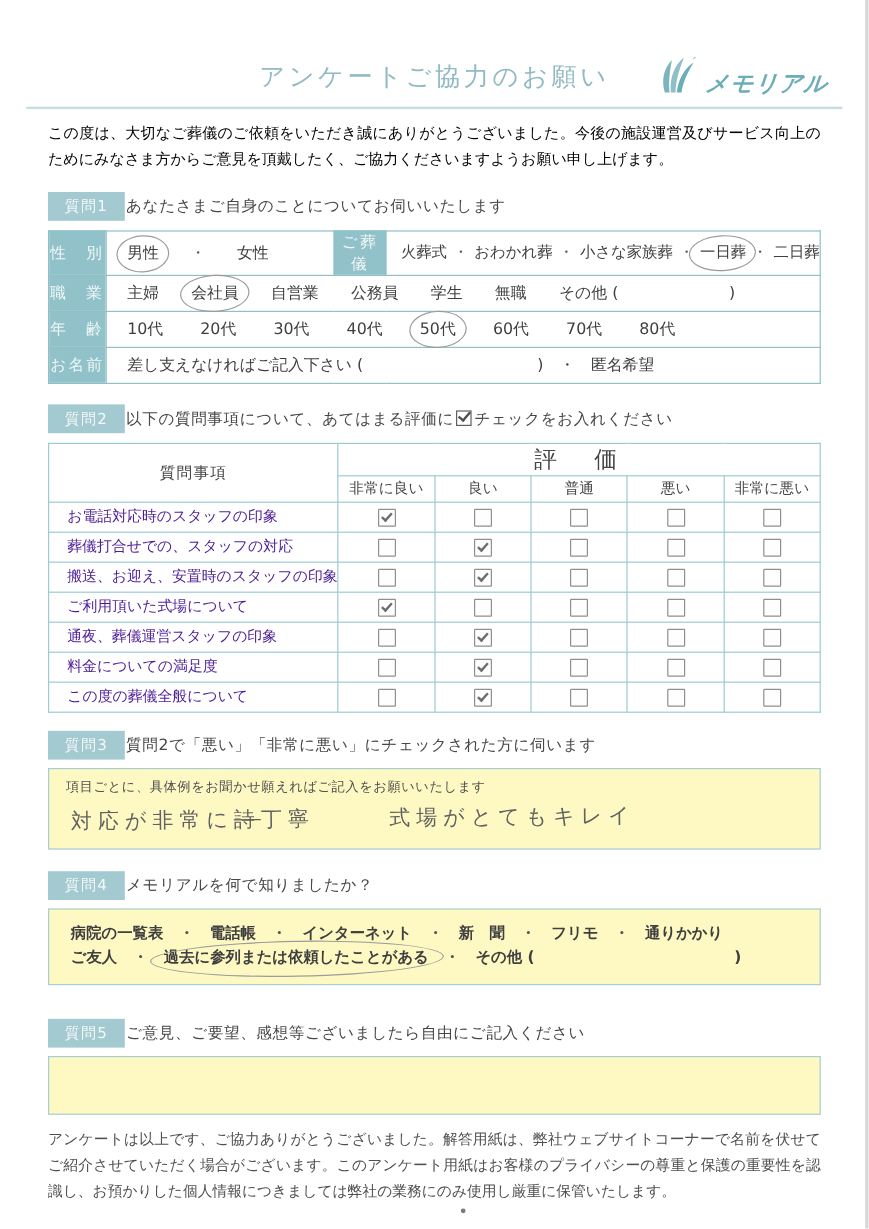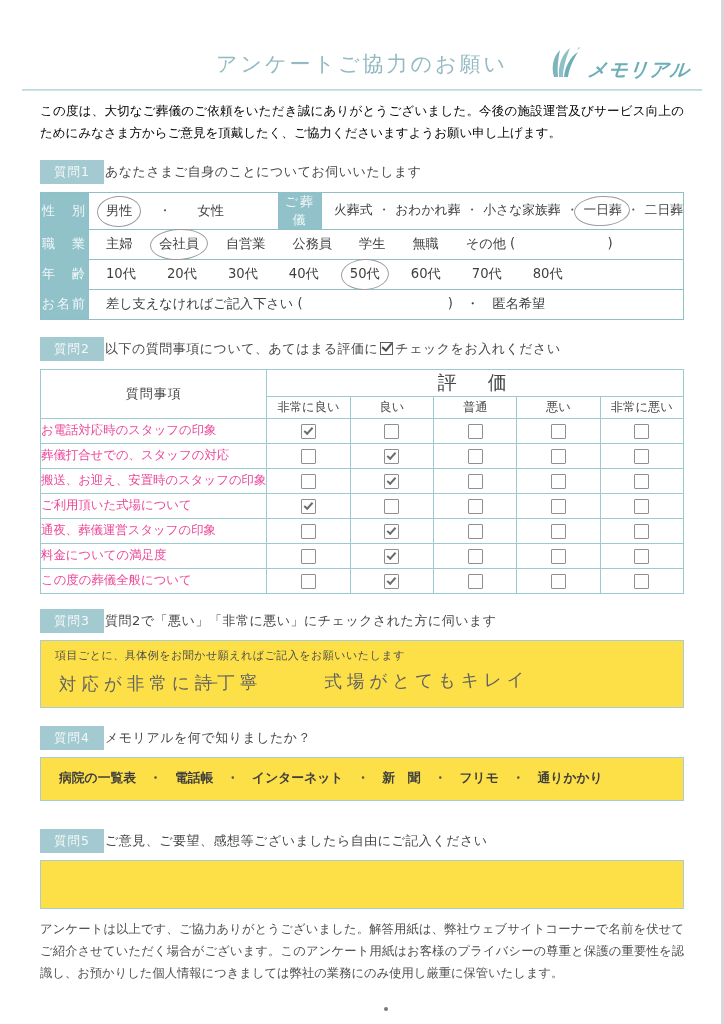--- a/index.html
+++ b/index.html
@@ -58,37 +58,37 @@
     transform:rotate(-3deg); pointer-events:none;
   }
   .circle-mark.wide { left:-12px; width:calc(100% + 24px); transform:rotate(-1deg); }
 
   
   .t2 { width:644px; margin-top:8px; }
   .t2 th, .t2 td { border:1px solid #9ccad1; }
   .t2 .item-h { width:212px; font-size:13px; font-weight:normal; color:#454545; letter-spacing:1px;margin-top:32px; }
   .t2 .eval-h { height:24px; font-size:19px; font-weight:normal; color:#454545; letter-spacing:6px; text-align:center; }
   .t2 .lvl { height:22px; font-size:12.3px; font-weight:normal; color:#474747; text-align:center; width:86px; }
-  .t2 .item { height:25px; font-size:12.4px; color:#ec4899; white-space:nowrap; }
+  .t2 .item { height:25px; font-size:12.4px; color:#4c1d95; padding-left:15px; white-space:nowrap; }
   .t2 .cbc { text-align:center; }
   .cb {
     display:inline-flex; align-items:center; justify-content:center;
     width:15px; height:15px; border:1.6px solid #8f8f8f; border-radius:1px;
     background:#fefefe; vertical-align:middle;
   }
   .tick { display:none; width:9px; height:5px; border-left:2px solid #6d6d6d; border-bottom:2px solid #6d6d6d; transform:rotate(-48deg) translate(1px,-1px); }
   .cb.checked .tick { display:block; }
   .cb-inline {
     display:inline-block; position:relative; width:13px; height:13px;
     border:1.5px solid #5f5f5f; vertical-align:-2px; margin:0 2px;
   }
   .cb-inline .tick { display:block; position:absolute; left:1px; top:0px; width:10px; height:6px; border-left:2px solid #4f4f4f; border-bottom:2px solid #4f4f4f; transform:rotate(-50deg); }
 
   
-  .freebox { border:1.5px solid #a6ced4; margin-top:7px; background:#fde047; }
+  .freebox { border:1.5px solid #a6ced4; margin-top:7px; background:#fef9c3; }
   .q3box { height:68px; padding:7px 14px; }
   .q3box .hint { font-size:11px; color:#4f4f4f; letter-spacing:0.5px; }
   .handwrite { display:flex; gap:62px; margin-top:6px; padding-left:4px;
     font-size:17.5px; color:#626262; letter-spacing:5px; transform:rotate(-0.6deg); }
   .struck { text-decoration:line-through; }
   .q4box { padding:9px 18px 10px; font-size:12.8px; color:#3f3f3f;font-weight:bold; }
   .q4box .line { margin:3px 0; white-space:nowrap; }
   .q4box .sep { margin:0 13px; }
   .q5box { height:49px; }
 
@@ -274,20 +274,23 @@
 
   <div class="section" style="margin-top:18px;">
     <div class="sec-head">
       <span class="badge">質問4</span>
       <span class="sec-title">メモリアルを何で知りましたか？</span>
     </div>
     <div class="freebox q4box">
       <div class="line">
         <span class="opt"><span>病院の一覧表</span></span><span class="sep">・</span><span class="opt"><span>電話帳</span></span><span class="sep">・</span><span class="opt"><span>インターネット</span></span><span class="sep">・</span><span class="opt"><span>新　聞</span></span><span class="sep">・</span><span class="opt"><span>フリモ</span></span><span class="sep">・</span><span class="opt"><span>通りかかり</span></span>
       </div>
+      <div class="line">
+        <span class="opt"><span>ご友人</span></span><span class="sep">・</span><span class="opt"><span class="circle-mark wide"></span><span>過去に参列または依頼したことがある</span></span><span class="sep">・</span><span class="opt"><span>その他 (　　　　　　　　　　　　　)</span></span>
+      </div>
     </div>
   </div>
 
   <div class="section" style="margin-top:28px;">
     <div class="sec-head">
       <span class="badge">質問5</span>
       <span class="sec-title">ご意見、ご要望、感想等ございましたら自由にご記入ください</span>
     </div>
     <div class="freebox q5box"></div>
   </div>

